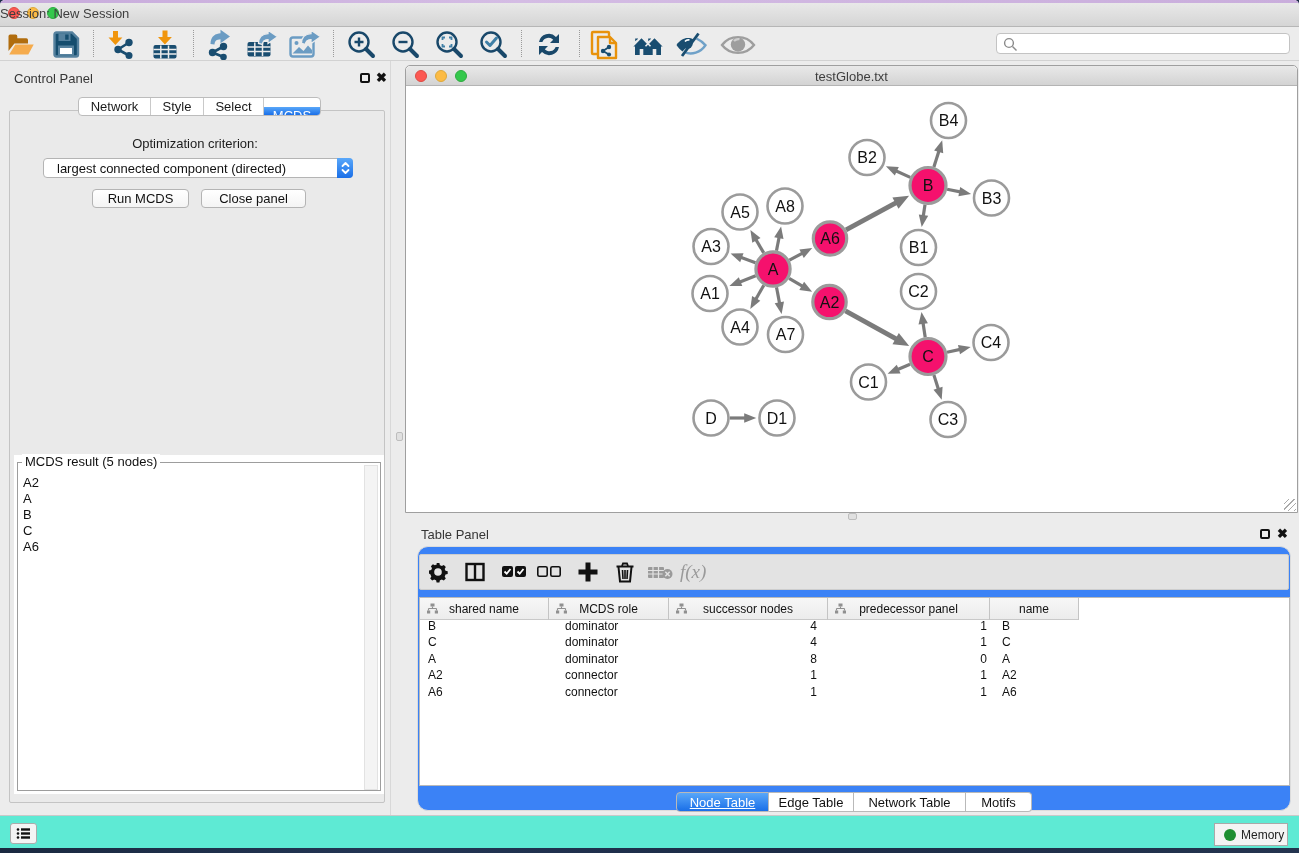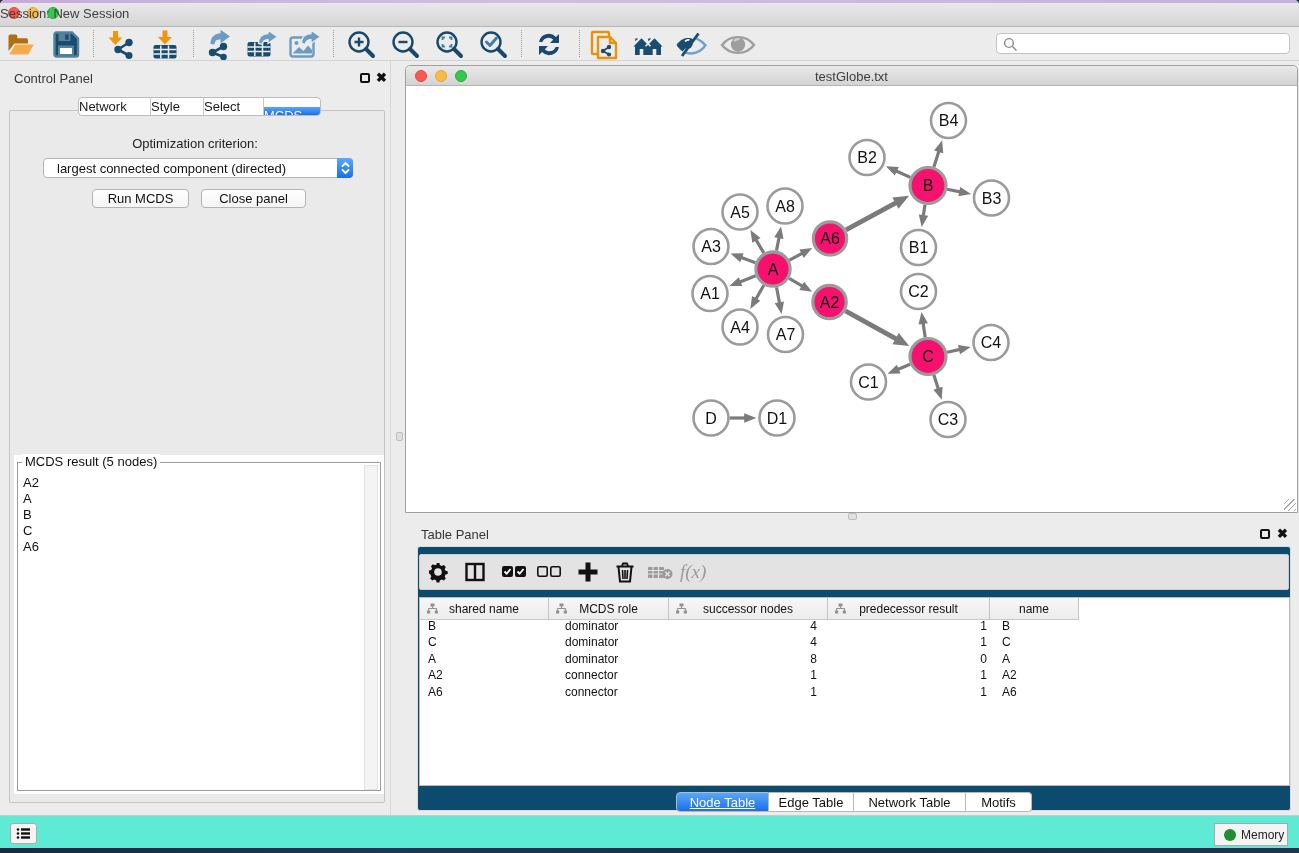--- a/index.html
+++ b/index.html
@@ -30,21 +30,21 @@
 
 
 #cpanel { position:absolute; left:0; top:0; width:391px; height:754px; border-right:1px solid #d8d8d8; }
 #cpanel .ptitle { position:absolute; left:14px; top:10px; font-size:13px; color:#363636; }
 .wfloat { position:absolute; width:10px; height:10px; border:2px solid #111; border-radius:2px; background:transparent; }
 #cpanel .wfloat { left:360px; top:12px; }
 #cpanel .wclose { left:376px; top:9px; }
 .wclose { position:absolute; font-size:13px; font-weight:bold; color:#111; }
 #cpbox { position:absolute; left:9px; top:49px; width:376px; height:693px; border:1px solid #c4c4c4; border-radius:2px; background:#eaeaea; }
 #cptabs { position:absolute; left:78px; top:36px; width:243px; height:19px; display:flex; background:#fff; border:1px solid #bcbcbc; border-radius:4px; overflow:hidden; z-index:3; font-size:13px; }
-#cptabs .seg { flex:none; line-height:18px; color:#1a1a1a; border-right:1px solid #c9c9c9; }
+#cptabs .seg { flex:none; text-align:center; line-height:18px; color:#1a1a1a; border-right:1px solid #c9c9c9; }
 #cptabs .seg:last-child { border-right:none; }
 #cptabs .seg.sel { background:linear-gradient(#59a7f9,#1a6fe8); color:#fff; }
 #optlabel { position:absolute; left:0; width:100%; top:75px; text-align:center; font-size:13px; color:#1c1c1c; }
 #dropdown { position:absolute; left:43px; top:97px; width:310px; height:20px; background:#fff; border:1px solid #b4b4b4; border-radius:4px; font-size:13px; color:#111; }
 #dropdown .txt { position:absolute; left:13px; top:2px; }
 #dropdown .spin { position:absolute; right:-1px; top:-1px; width:16px; height:20px; background:linear-gradient(#5aa8fa,#1a6fe8); border-radius:0 4px 4px 0; }
 #dropdown .spin svg { position:absolute; left:1.5px; top:3px; }
 .btn { position:absolute; height:19px; background:linear-gradient(#ffffff,#f4f4f4); border:1px solid #b4b4b4; border-radius:4px; font-size:13px; color:#111; text-align:center; line-height:17px; }
 #btnrun { left:92px; top:128px; width:97px; }
 #btnclose { left:201px; top:128px; width:105px; }
@@ -62,21 +62,21 @@
 #graph { position:absolute; left:0; top:21px; }
 #grip { position:absolute; right:1px; bottom:1px; width:12px; height:12px;
  background:repeating-linear-gradient(135deg, transparent 0 3px, #aaa 3px 4px); }
 #vknob { position:absolute; left:396px; top:371px; width:7px; height:9px; background:#e0e0e0; border:1px solid #bdbdbd; border-radius:2px; }
 #hknob { position:absolute; left:848px; top:452px; width:9px; height:7px; background:#e0e0e0; border:1px solid #bdbdbd; border-radius:2px; }
 
 #tpanel { position:absolute; left:405px; top:456px; width:894px; height:292px; }
 #tpanel .ptitle { position:absolute; left:16px; top:10px; font-size:13px; color:#363636; }
 #tpanel .wfloat { left:855px; top:12px; }
 #tpanel .wclose { left:872px; top:9px; }
-#tpbody { position:absolute; left:12px; top:29px; width:874px; height:265px; background:#0c4a6e; border:1px solid #dcdcdc; border-radius:3px; }
+#tpbody { position:absolute; left:12px; top:29px; width:874px; height:265px; background:#3b82f6; border:1px solid #dcdcdc; border-radius:11px; }
 #tptools { position:absolute; left:1px; top:7px; width:870px; height:36px; background:#e3e3e3; border:1px solid #cdcdcd; border-radius:2px; font-size:0; white-space:nowrap; }
 #tptable { position:absolute; left:1px; top:50px; width:871px; height:189px; background:#fff; border:1px solid #b9b9b9; }
 #thead { position:absolute; left:0; top:0; height:22px; width:659px; background:linear-gradient(#f7f7f7,#ececec); border-bottom:1px solid #c9c9c9; font-size:12px; color:#111; }
 #thead .hc { position:absolute; top:0; height:22px; border-right:1px solid #c4c4c4; }
 #thead .hc span { position:absolute; width:100%; text-align:center; top:4px; }
 #thead .hc svg { position:absolute; left:7px; top:5px; }
 #tbody { position:absolute; left:0; top:21px; width:100%; font-size:12px; color:#111; }
 #tbody .tr { position:absolute; height:16px; width:100%; }
 #tbody .c1 { position:absolute; left:8px; }
 #tbody .c2 { position:absolute; left:145px; }
@@ -435,21 +435,21 @@
                 </svg>
                 <span>successor nodes</span>
               </div>
           <div class="hc" style="left:408px;width:162px;">
                 <svg width="11" height="11" viewBox="0 0 11 11">
                   <rect x="3.5" y="0.5" width="4" height="3" fill="#909090"></rect>
                   <path d="M5.5 3.5 v2 M1.5 5.5 h8 M1.5 5.5 v2 M9.5 5.5 v2" stroke="#909090" stroke-width="1.1" fill="none"></path>
                   <rect x="0" y="7.5" width="3.2" height="3" fill="#909090"></rect>
                   <rect x="7.8" y="7.5" width="3.2" height="3" fill="#909090"></rect>
                 </svg>
-                <span>predecessor result</span>
+                <span>predecessor panel</span>
               </div>
           <div class="hc" style="left:570px;width:89px;">
                 <span>name</span>
               </div>
         </div>
         <div id="tbody">
           <div class="tr" style="top:0;">
                 <span class="c1">B</span>
                 <span class="c2">dominator</span>
                 <span class="c3">4</span>

